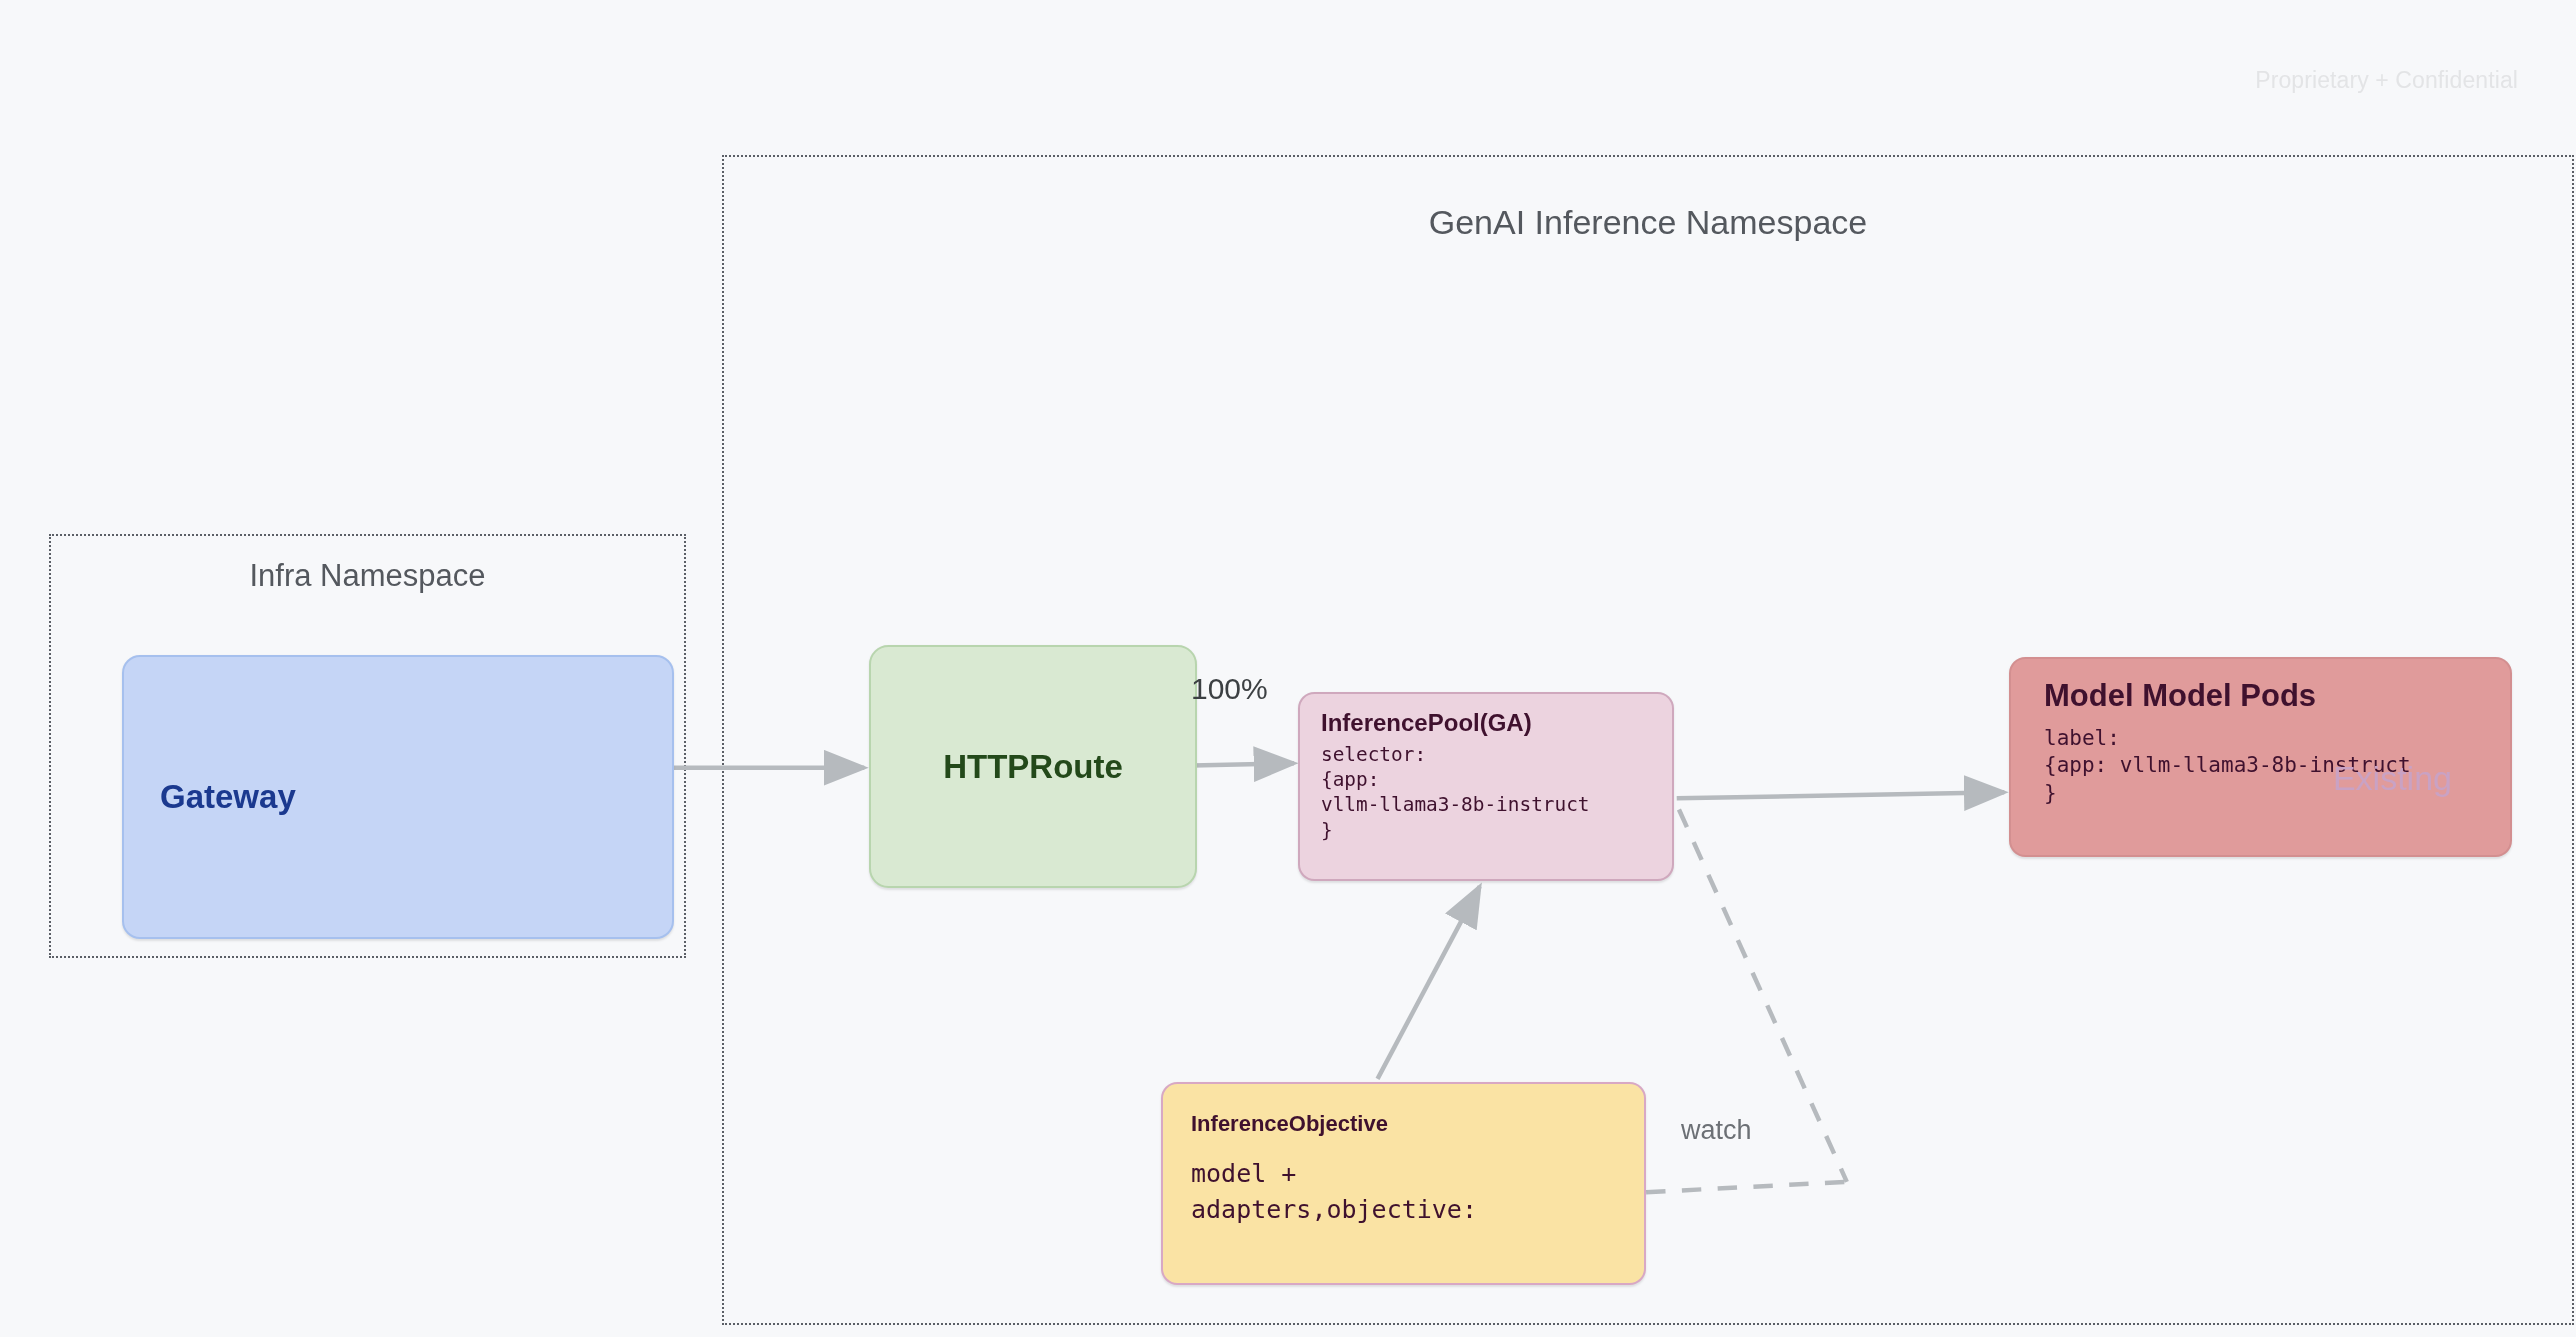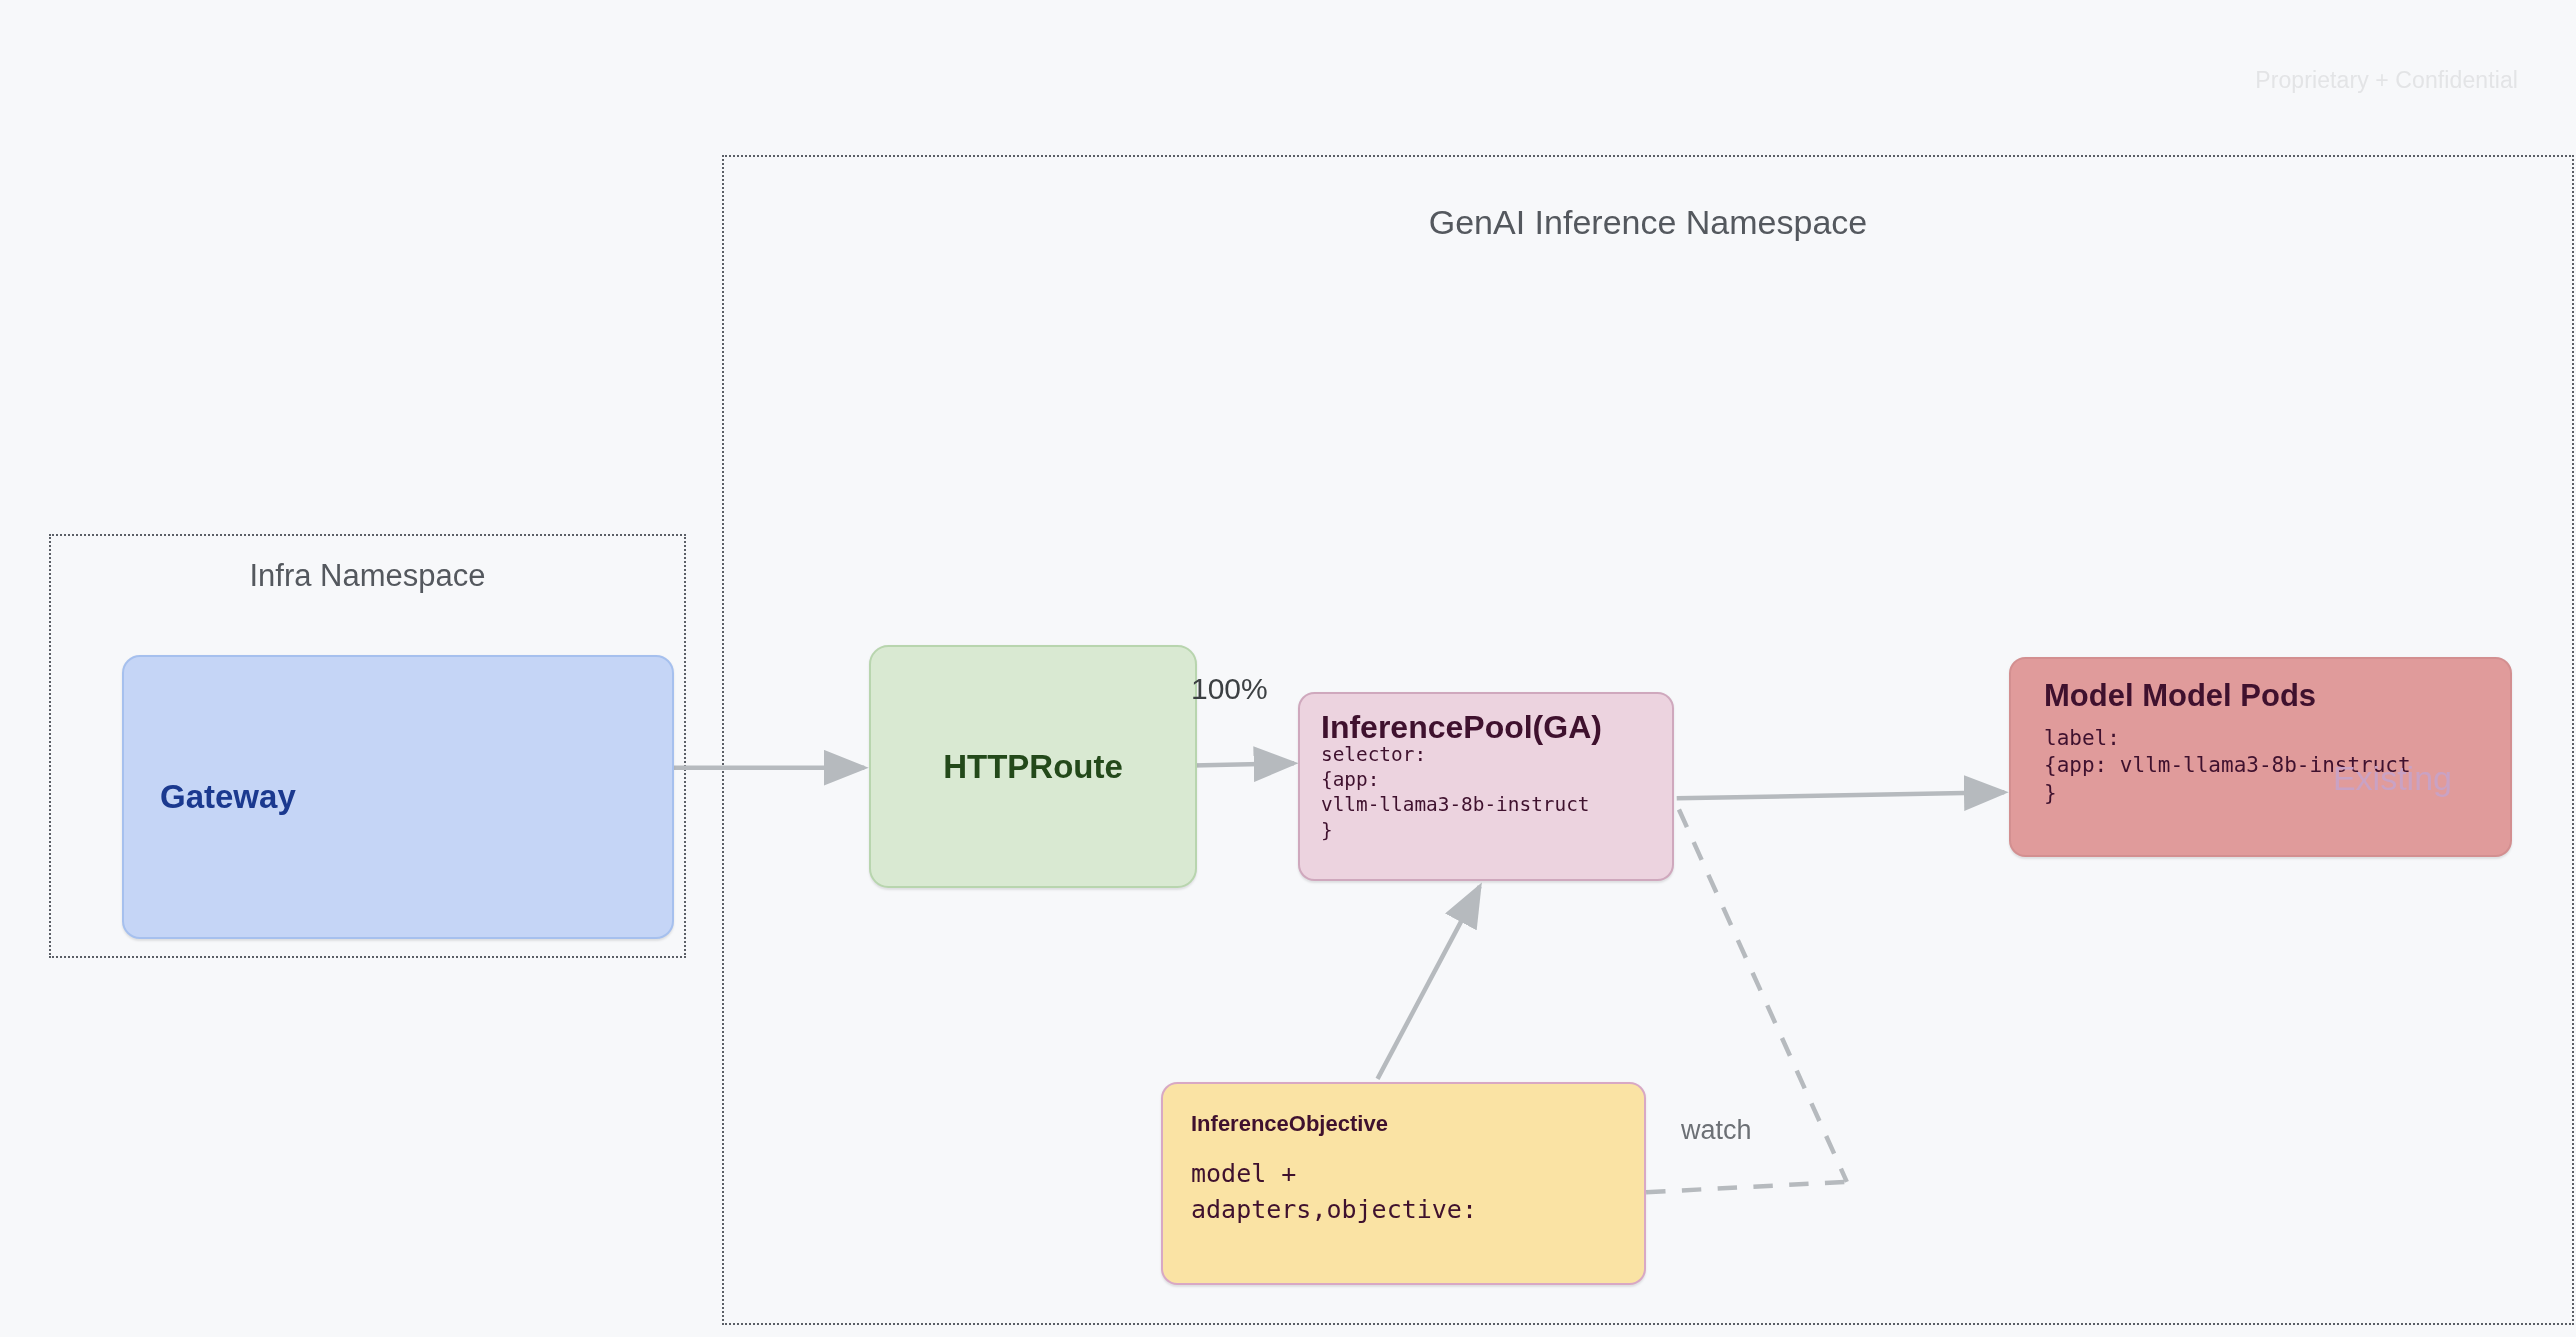--- a/index.html
+++ b/index.html
@@ -138,21 +138,21 @@
     top: 692px;
     width: 376px;
     height: 189px;
     background: #ecd3df;
     border: 2.2px solid #cfa8bd;
     border-radius: 16.4px;
   }
   #inferencepool .title {
     left: 21px;
     top: 15px;
-    font-size: 32px;
+    font-size: 24px;
     color: #3f112e;
   }
   #inferencepool .mono {
     left: 21px;
     top: 48px;
     font-size: 19.4px;
     color: #3f112e;
   }
 
   

